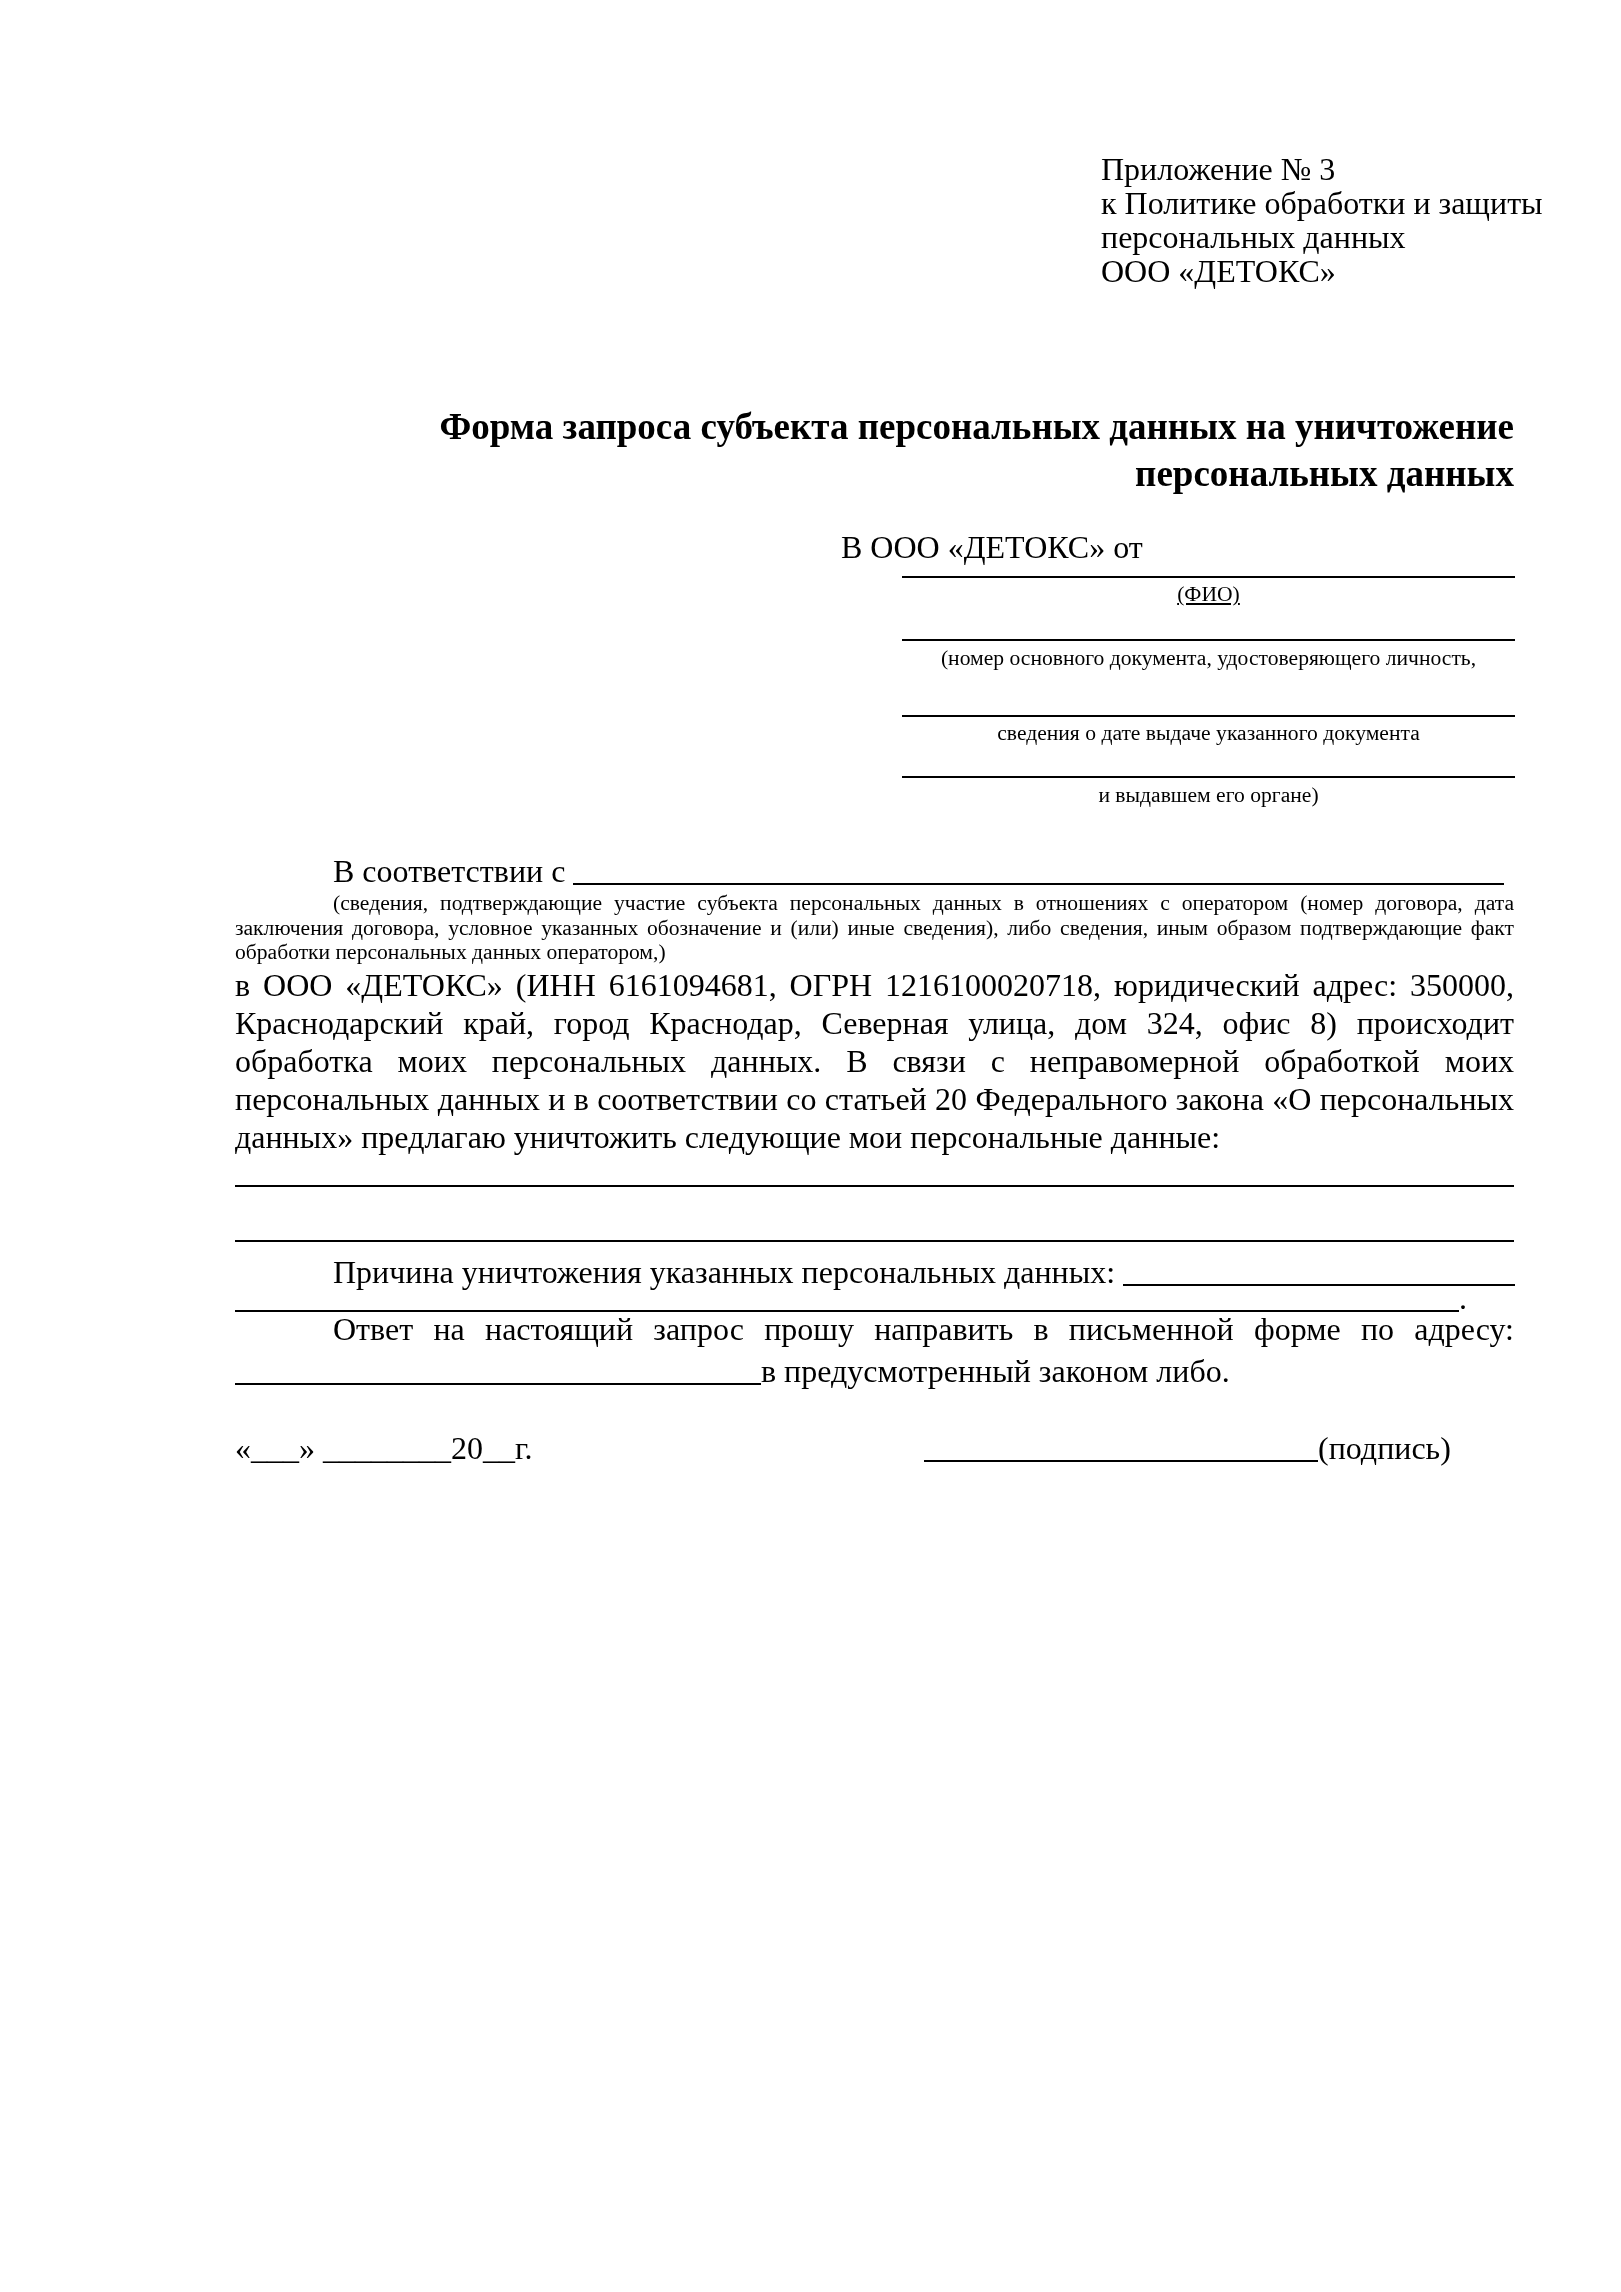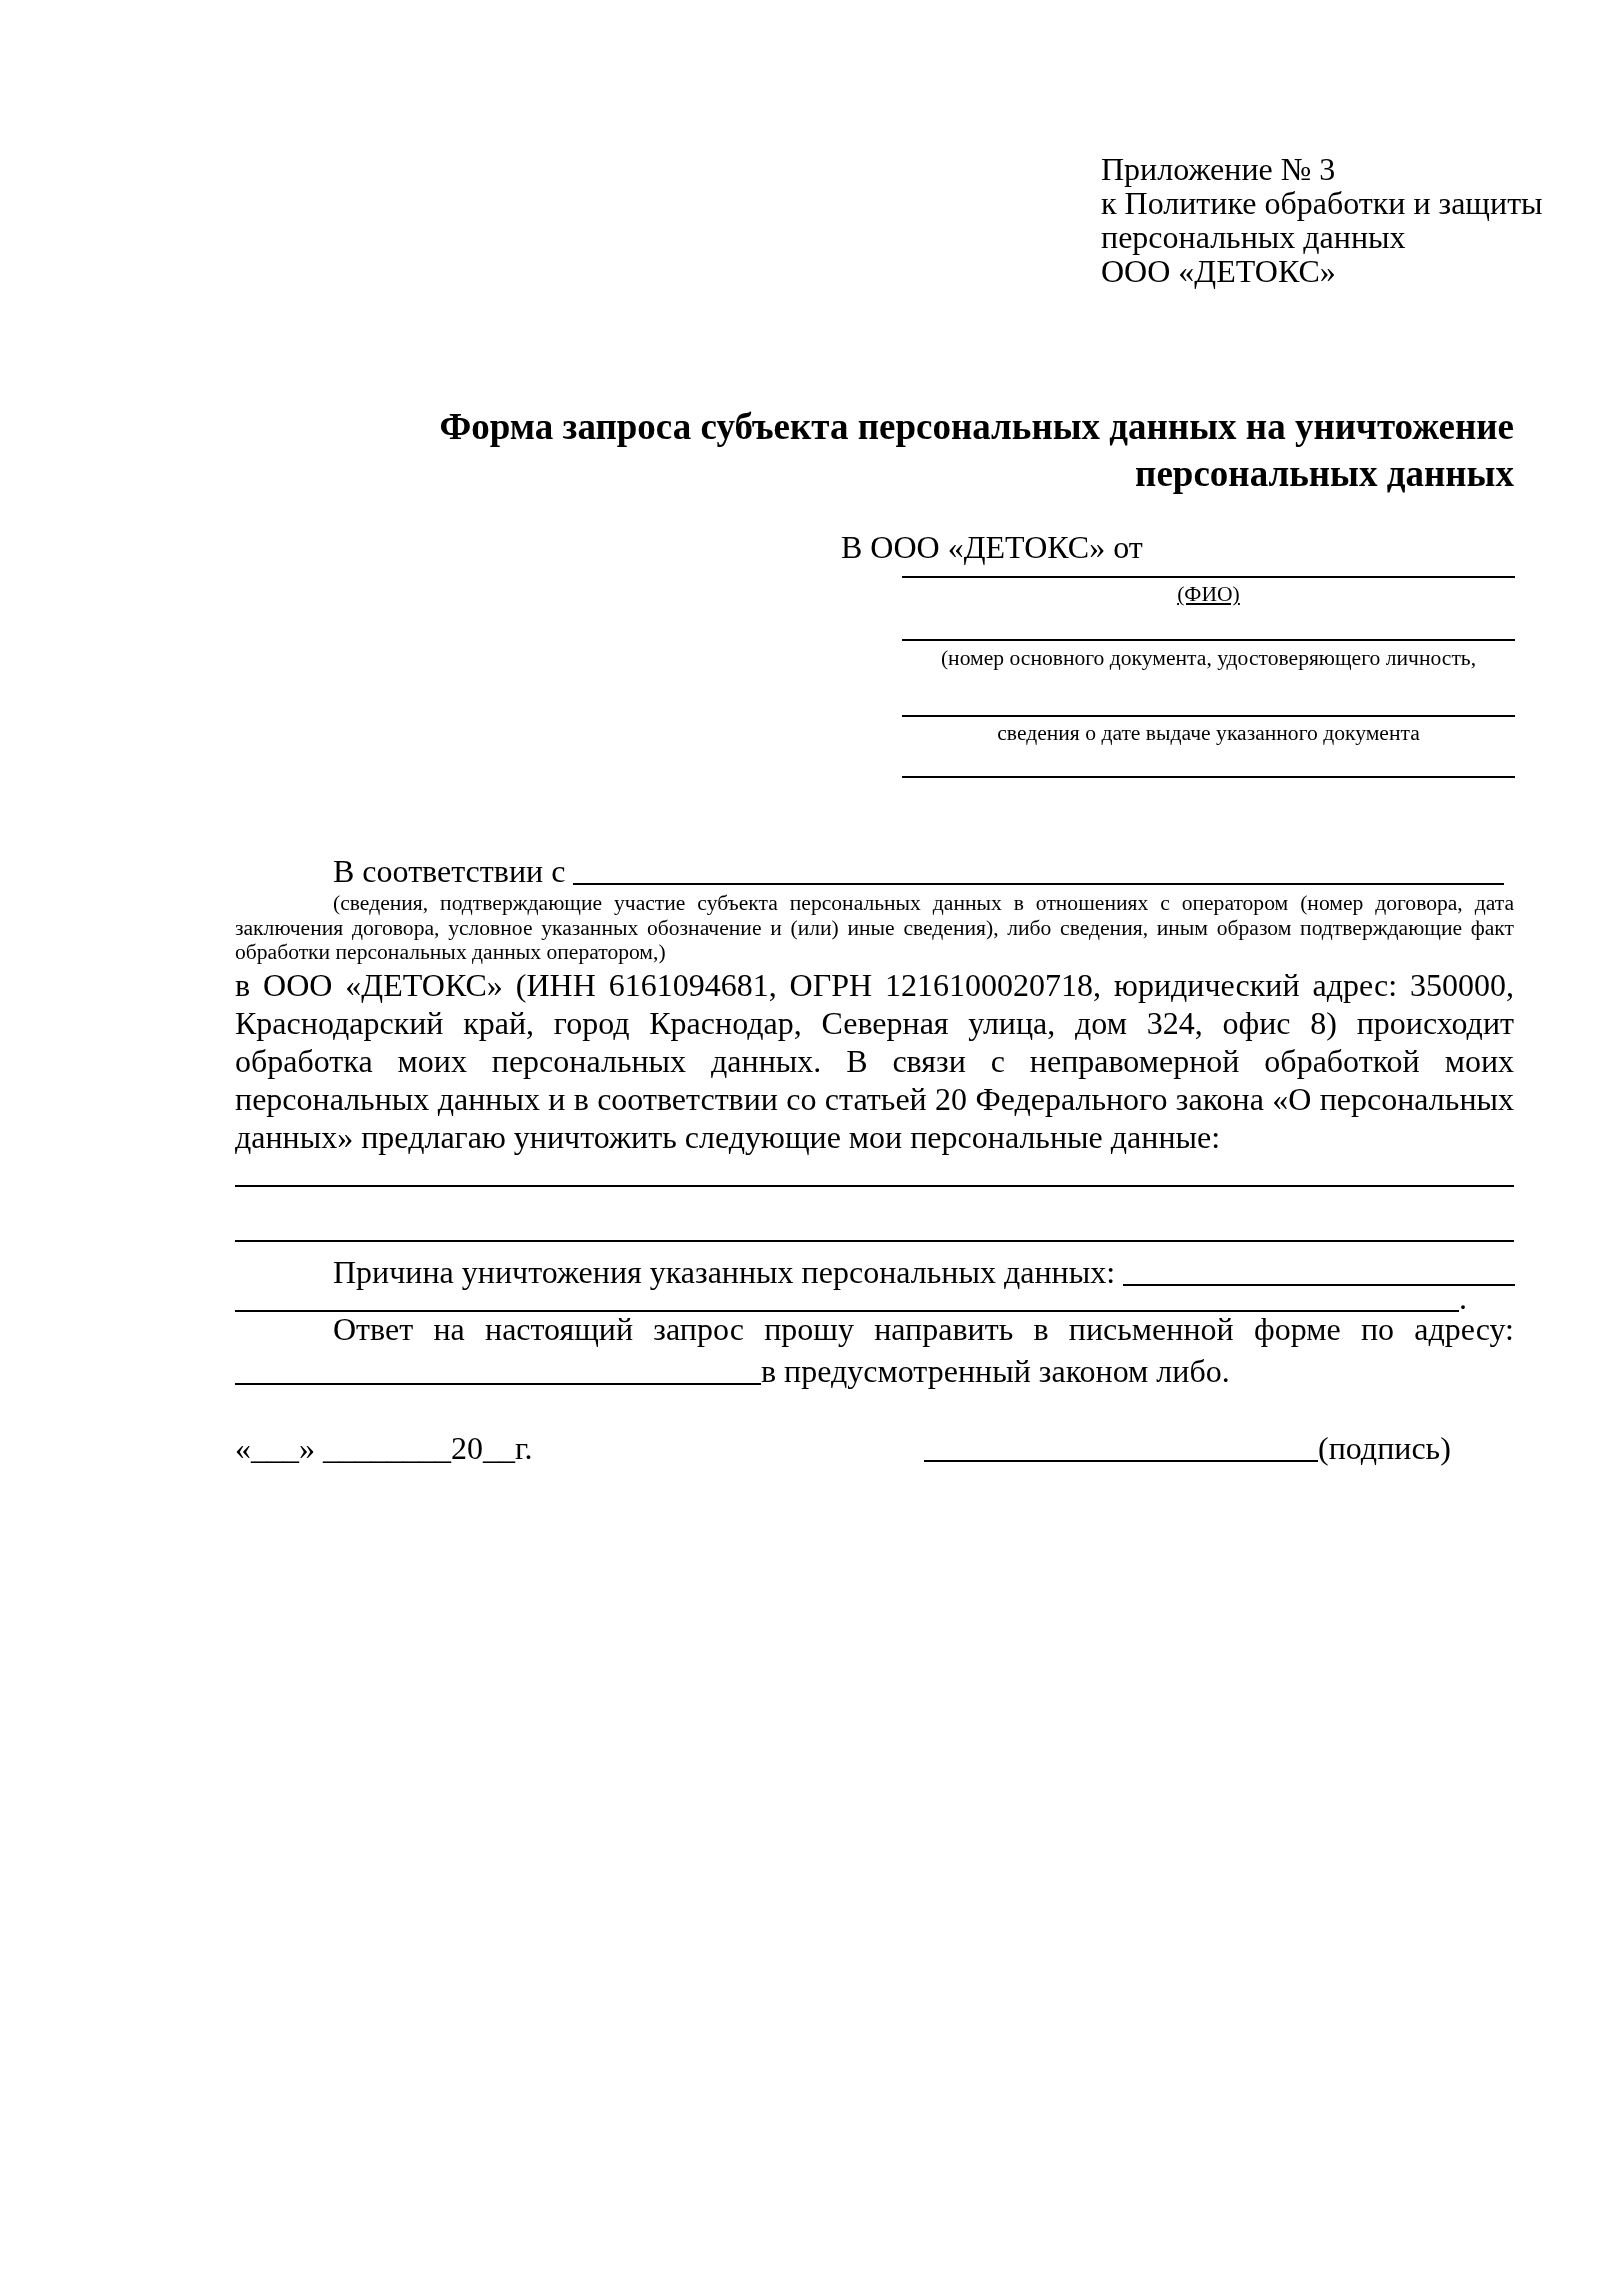--- a/index.html
+++ b/index.html
@@ -179,20 +179,21 @@
   <div class="abs rule blank-1"></div>
   <div class="abs caption cap-1">(ФИО)</div>
 
   <div class="abs rule blank-2"></div>
   <div class="abs caption cap-2">(номер основного документа, удостоверяющего личность,</div>
 
   <div class="abs rule blank-3"></div>
   <div class="abs caption cap-3">сведения о дате выдаче указанного документа</div>
 
   <div class="abs rule blank-4"></div>
+  <div class="abs caption cap-4">и выдавшем его органе)</div>
 
   <div class="abs accordance-row">
     <span>В соответствии с</span>
     <span class="fill fill-accordance"></span>
   </div>
 
   <div class="abs note">(сведения, подтверждающие участие субъекта персональных данных в отношениях с оператором (номер договора, дата заключения договора, условное указанных обозначение и (или) иные сведения), либо сведения, иным образом подтверждающие факт обработки персональных данных оператором,)</div>
 
   <div class="abs body-par">в ООО «ДЕТОКС» (ИНН 6161094681, ОГРН 1216100020718, юридический адрес: 350000, Краснодарский край, город Краснодар, Северная улица, дом 324, офис 8) происходит обработка моих персональных данных. В связи с неправомерной обработкой моих персональных данных и в соответствии со статьей 20 Федерального закона «О персональных данных» предлагаю уничтожить следующие мои персональные данные:</div>
 

